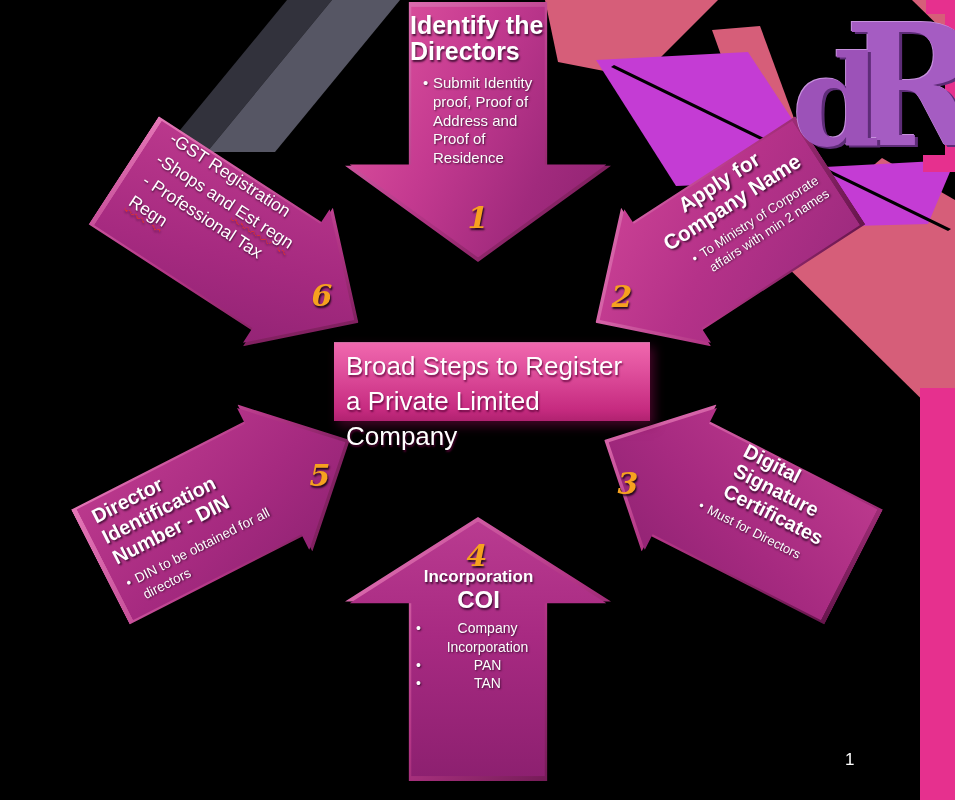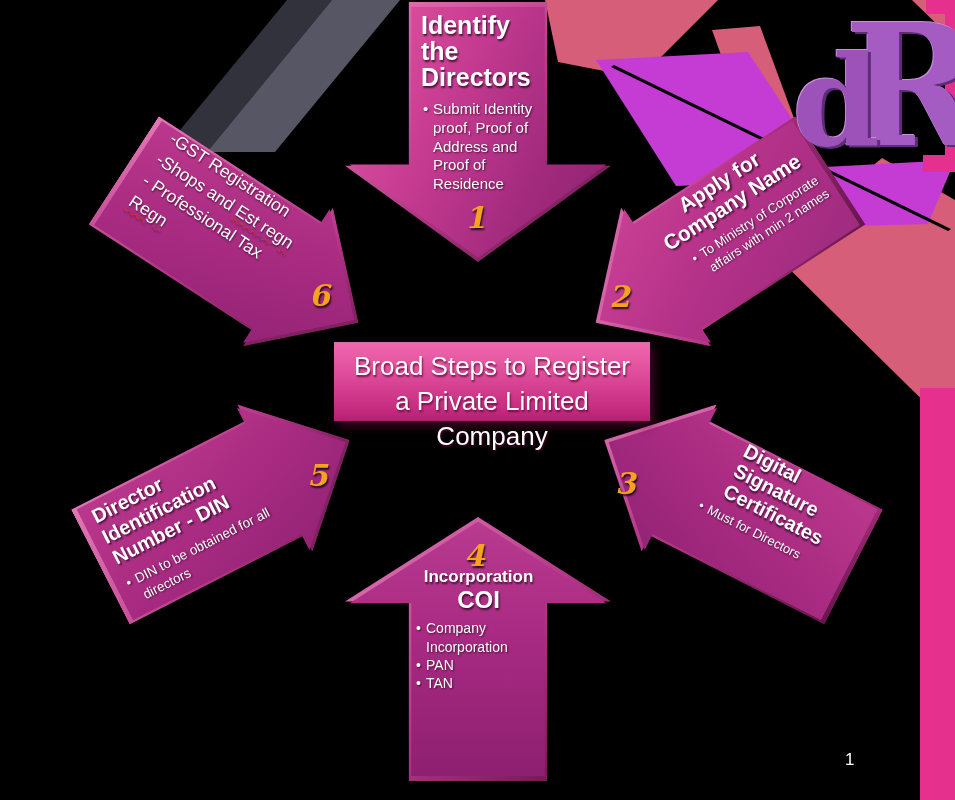--- a/index.html
+++ b/index.html
@@ -46,26 +46,26 @@
       --clip:polygon(0 11%,70% 11%,70% 0,100% 50%,70% 100%,70% 89%,0 89%);
       --grad:linear-gradient(160deg,#bd3a8e 0%,#a62a80 55%,#8e2272 100%);}
   .a3{left:589px;top:421px;width:280px;height:165px;transform:rotate(27deg);
       --clip:polygon(100% 11%,30% 11%,30% 0,0 50%,30% 100%,30% 89%,100% 89%);
       --grad:linear-gradient(200deg,#bd3a8e 0%,#a62a80 55%,#8e2272 100%);}
   
   .hdg{font-weight:bold;color:#fff;text-shadow:1px 2px 2px rgba(30,0,25,.75);}
   .blt{color:#fdfdfd;position:relative;padding-left:10px;text-shadow:1px 1px 2px rgba(30,0,25,.7);}
   .blt::before{content:"\2022";position:absolute;left:0;}
   .c1{left:64px;top:10px;width:140px;}
-  .c1 .hdg{font-size:25px;line-height:1.04;padding-left:12px;}
+  .c1 .hdg{font-size:25px;line-height:1.04;padding-left:1px;}
   .c1 .blt{margin-top:10px;margin-left:14px;font-size:15px;line-height:1.25;}
   .c4{left:63px;top:50px;width:141px;text-align:center;}
   .c4 .hdg-sm{font-size:17px;}
   .c4 .hdg-lg{font-size:24px;line-height:1.1;}
-  .c4 .blts{text-align:left;margin:6px 0 0 8px;font-size:14px;line-height:1.3;}
+  .c4 .blts{text-align:center;margin:6px 0 0 8px;font-size:14px;line-height:1.3;}
   .c2{left:92px;top:20px;width:176px;text-align:center;}
   .c2 .hdg{font-size:21px;line-height:1.15;}
   .c2 .blt{margin:7px 0 0 24px;font-size:13px;line-height:1.25;text-align:left;width:150px;}
   .c3{left:96px;top:16px;width:176px;}
   .c3 .hdg{font-size:20px;line-height:1.12;padding-left:34px;}
   .c3 .blt{margin:6px 0 0 18px;font-size:13px;}
   .c5{left:16px;top:24px;width:200px;}
   .c5 .hdg{font-size:20px;line-height:1.15;width:170px;}
   .c5 .blt{margin-top:8px;font-size:13.5px;width:180px;line-height:1.3;}
   .c6{left:22px;top:16px;width:214px;font-size:17.5px;line-height:1.42;
@@ -75,21 +75,21 @@
   
   .num{position:absolute;z-index:8;transform:translateX(-50%);
        font-family:"DejaVu Serif",serif;font-style:italic;font-weight:bold;
        font-size:30px;color:#f6a11f;text-shadow:1px 2px 2px rgba(0,0,0,.8);}
   .n1{left:478px;top:200px;} .n2{left:622px;top:279px;} .n3{left:628px;top:466px;}
   .n4{left:477px;top:538px;} .n5{left:320px;top:458px;} .n6{left:322px;top:278px;}
   
   .title-box{position:absolute;left:334px;top:342px;width:316px;height:78px;z-index:7;
      background:linear-gradient(180deg,#f068ae 0%,#e0509d 35%,#c62b80 85%,#b02270 100%);
      border-top:1px solid rgba(255,255,255,.35);
-     box-shadow:4px 5px 10px rgba(120,10,70,.55);text-align:center;}
+     box-shadow:4px 5px 10px rgba(120,10,70,.55);}
   .title-box .t{padding:6px 12px;font-size:26px;line-height:1.35;color:#fff;
      text-shadow:1px 2px 2px rgba(90,0,55,.8);}
   
   .page-num{position:absolute;left:845px;top:750px;font-size:17px;color:#fff;}
 </style>
 </head>
 <body>
 
 <div id="slide">
 

